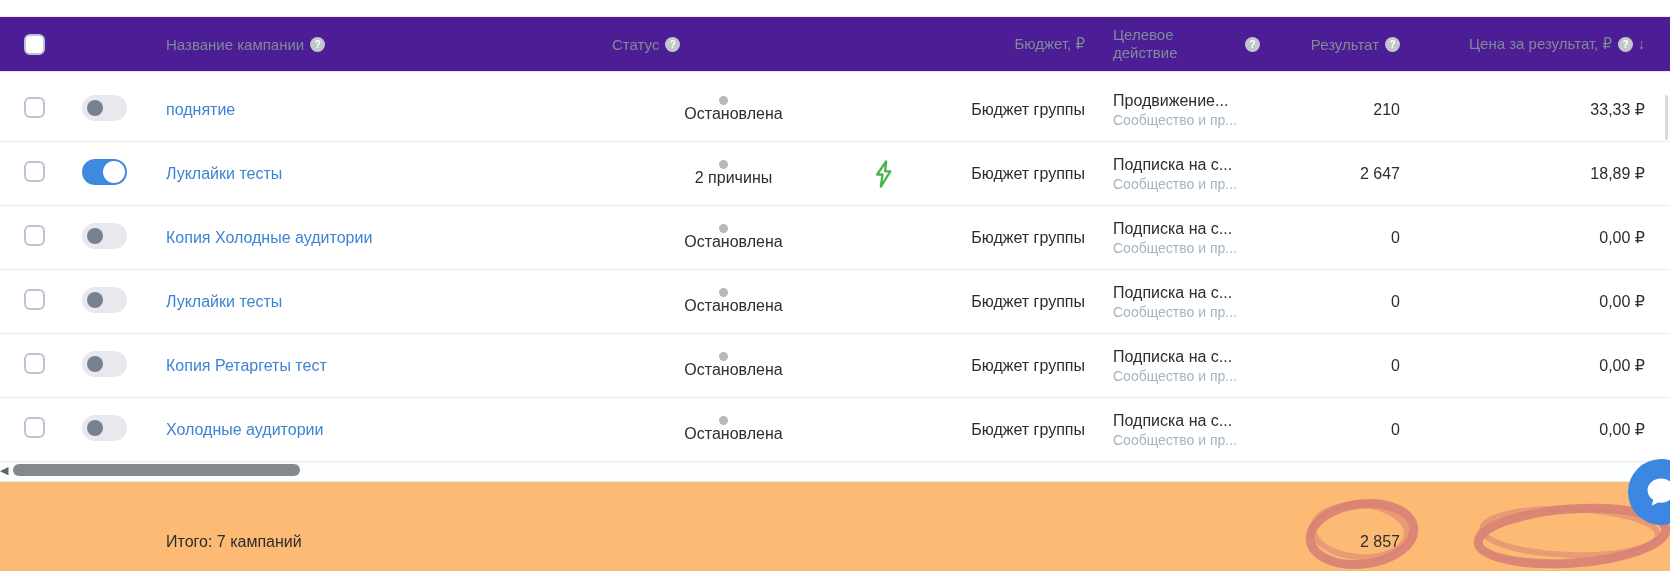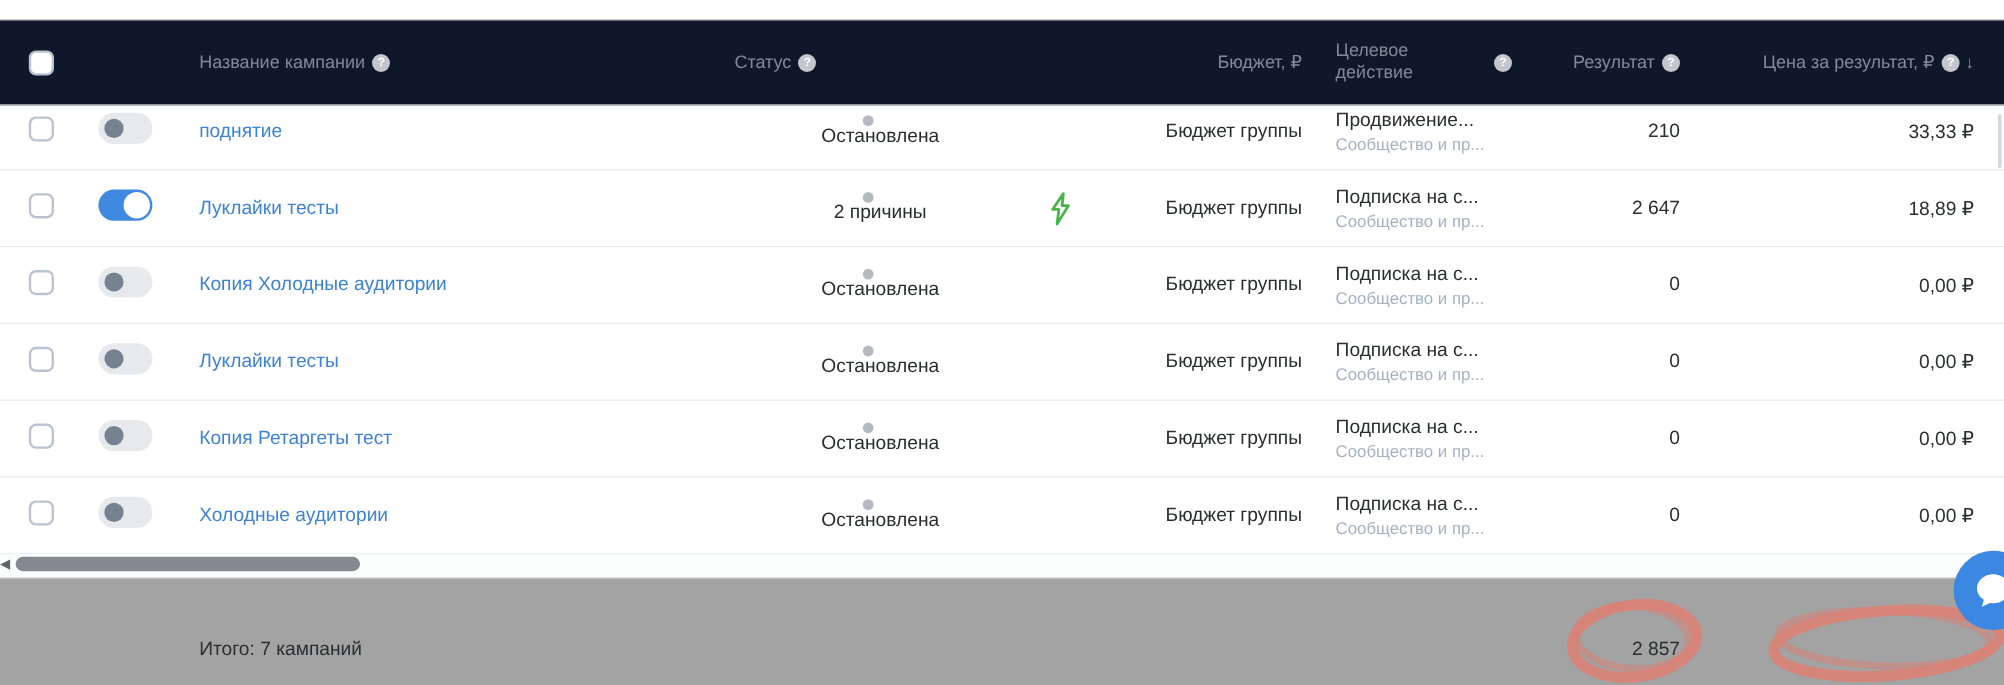--- a/index.html
+++ b/index.html
@@ -3,22 +3,22 @@
 <meta charset="utf-8">
 <style>
   * { margin:0; padding:0; box-sizing:border-box; }
   html,body { background:#fff; }
   body { font-family:"Liberation Sans","DejaVu Sans",sans-serif; color:#2c2d2e; }
   .page { position:relative; width:1670px; height:571px; background:#fff; overflow:hidden; }
 
   .grid { display:grid; grid-template-columns:82px 84px 446px 243px 57px 173px 200px 115px 245px 25px; align-items:center; }
 
   
-  .thead { position:absolute; top:16px; left:0; width:1670px; height:72px;
-           background:#0f172a; border-top:1px solid #ededf0; border-bottom:1px solid #e7e8ec;
+  .thead { position:absolute; top:16px; left:0; width:1670px; height:56px;
+           background:#4c1d95; border-top:1px solid #ededf0; border-bottom:1px solid #e7e8ec;
            color:#7f8b97; font-size:15px; }
   .thead .cell { display:flex; align-items:center; }
 
   
   .c-check { padding-left:24px; }
   .c-status { display:flex; align-items:center;flex-direction:column; }
   .c-budget { text-align:right; justify-content:flex-end; }
   .c-target { padding-left:28px; }
   .c-result { text-align:right; justify-content:flex-end; }
   .c-price  { text-align:right; justify-content:flex-end; }
@@ -49,21 +49,21 @@
   .t2 { font-size:14px; color:#a4b2c4; line-height:18px; }
   .bolt-svg { display:block; }
 
   
   .scrollstrip { position:absolute; top:462px; left:0; width:1670px; height:19px; background:#fcfdfd; }
   .h-thumb { position:absolute; left:13px; top:2px; width:287px; height:12px; border-radius:7px; background:#85898e; }
   .h-arrow { position:absolute; left:0; top:2px; width:10px; height:12px; color:#5f6368; font-size:11px; line-height:12px; }
 
   
   .tfoot { position:absolute; top:481px; left:0; width:1670px; height:90px;
-           background:#a3a3a3; border-top:1px solid #e7e8ec; font-size:16px; padding-top:30px; }
+           background:#fdba74; border-top:1px solid #e7e8ec; font-size:16px; padding-top:30px; }
   .tfoot .c-name { color:#2c2d2e; }
 
   
   .annotations { position:absolute; top:0; left:0; width:1670px; height:571px; pointer-events:none; }
 
   
   .chat-btn { position:absolute; left:1628px; top:459px; width:66px; height:66px; border-radius:50%;
               background:#3b87e1; display:flex; align-items:center; justify-content:center; cursor:pointer; }
 
   .v-thumb { position:absolute; right:2px; top:95px; width:3px; height:45px; border-radius:2px; background:#d5d8dc; }

